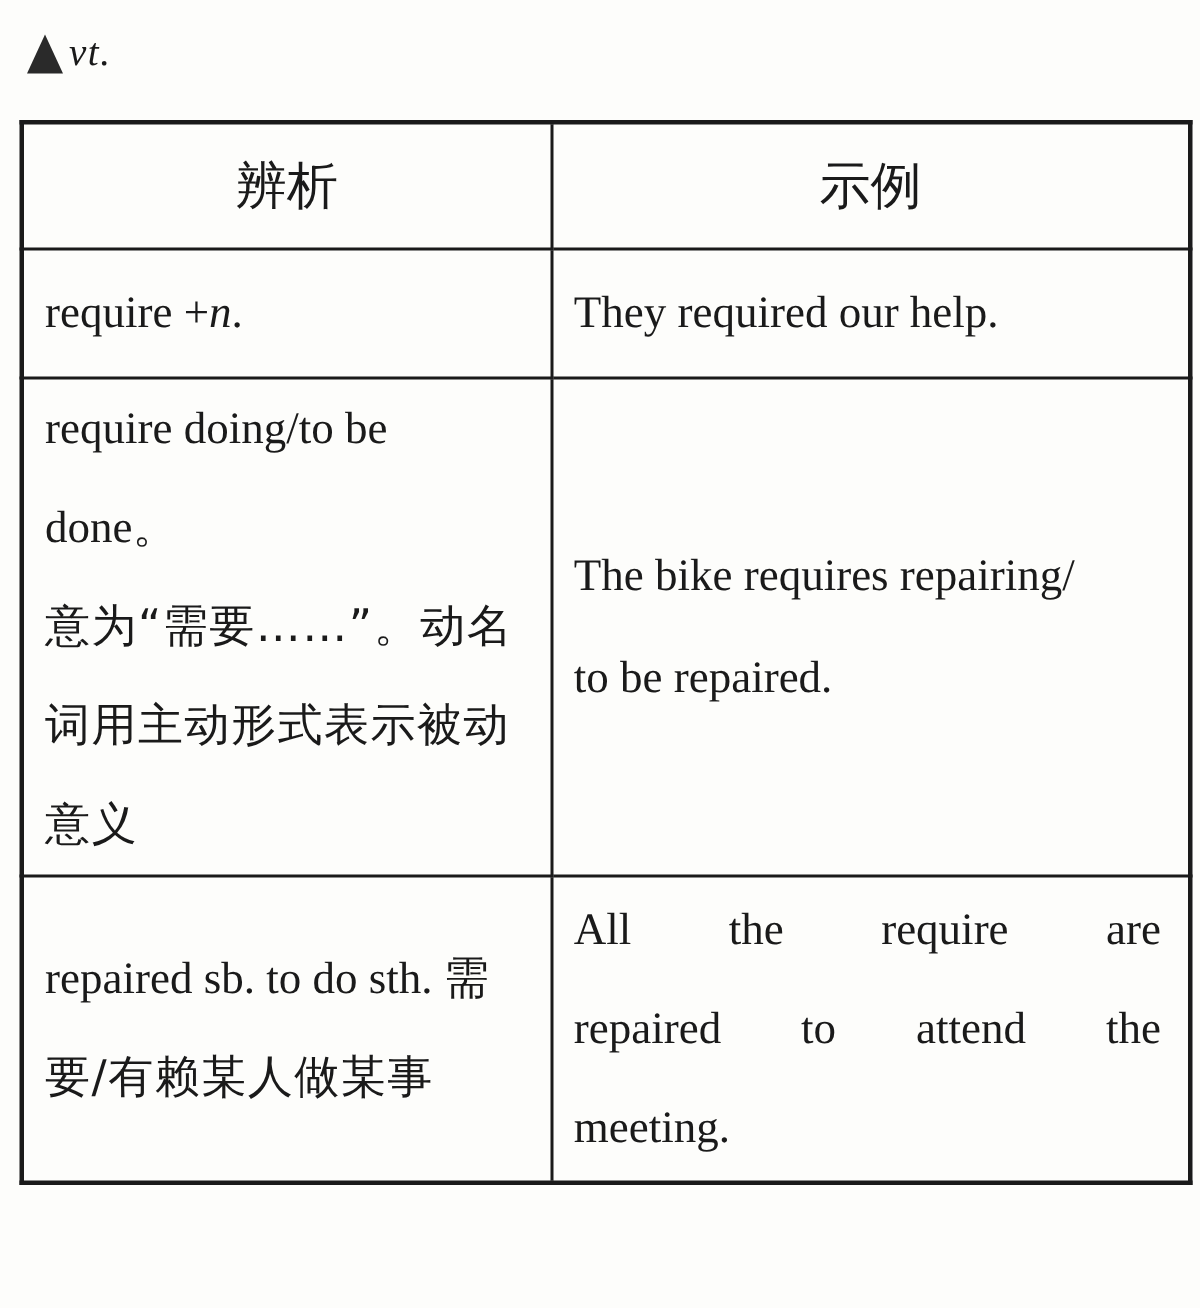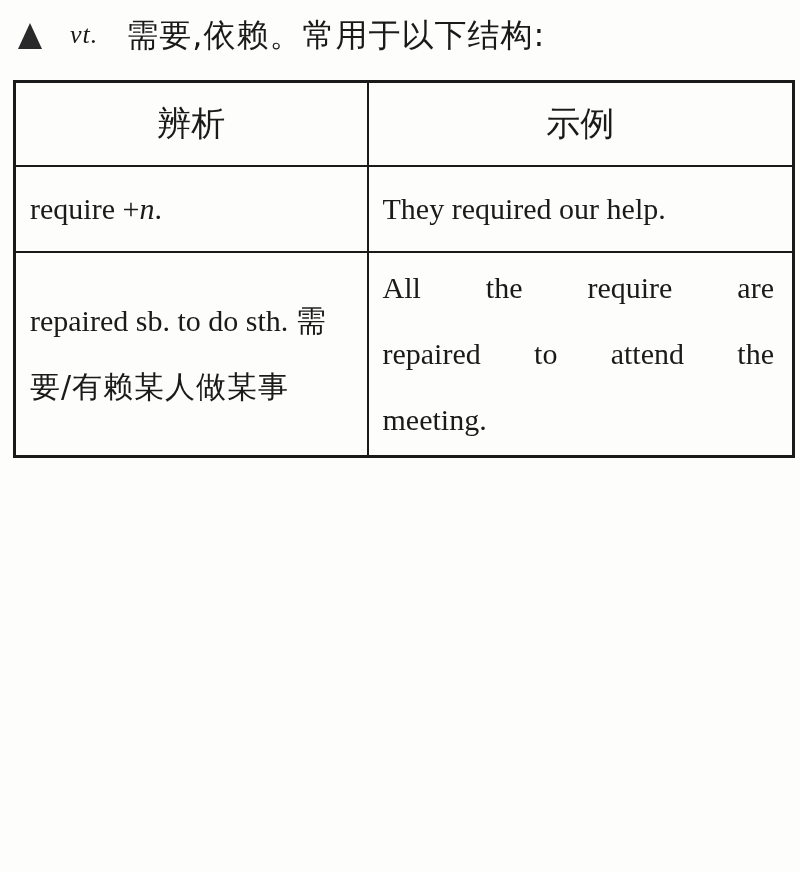--- a/index.html
+++ b/index.html
@@ -19,21 +19,20 @@
     position: absolute;
     left: 18px;
     top: 12px;
     height: 46px;
     display: flex;
     align-items: center;
     font-size: 33px;
     line-height: 46px;
     letter-spacing: 1px;
     white-space: nowrap;
-    gap: 24px;
   }
   .heading .tri {
     display: inline-block;
     width: 0; height: 0;
     border-left: 12px solid transparent;
     border-right: 12px solid transparent;
     border-bottom: 26px solid #2a2a2a;
     margin-right: 4px;
     position: relative;
     top: 1px;
@@ -101,21 +100,20 @@
   }
   .ital { font-style: italic; }
   .line { display: block; }
 </style>
 </head>
 <body>
 
 <div class="heading">
   <span class="tri"></span>
   <span class="pos">vt.</span>
-  <span class="cn">需要,依赖。常用于以下结构:</span>
 </div>
 
 <table class="grammar">
   <colgroup>
       <col class="c1">
       <col class="c2">
     </colgroup>
   <thead>
     <tr>
       <th>辨析</th>
@@ -124,20 +122,32 @@
   </thead>
   <tbody>
     <tr class="row-1">
       <td>
         <span>require +</span><span class="ital">n</span><span>.</span>
       </td>
       <td class="ex">
         <span class="line">They required our help.</span>
       </td>
     </tr>
+    <tr class="row-2">
+      <td>
+        <span class="line">require doing/to be done。</span>
+        <span class="line cn">意为“需要……”。动名</span>
+        <span class="line cn">词用主动形式表示被动</span>
+        <span class="line cn">意义</span>
+      </td>
+      <td class="ex">
+        <span class="line">The bike requires repairing/</span>
+        <span class="line">to be repaired.</span>
+      </td>
+    </tr>
     <tr class="row-4">
       <td>
         <span class="line">repaired sb. to do sth. 需</span>
         <span class="line cn">要/有赖某人做某事</span>
       </td>
       <td class="ex">
         <span class="just">All the require are</span>
         <span class="just">repaired to attend the</span>
         <span class="last">meeting.</span>
       </td>

